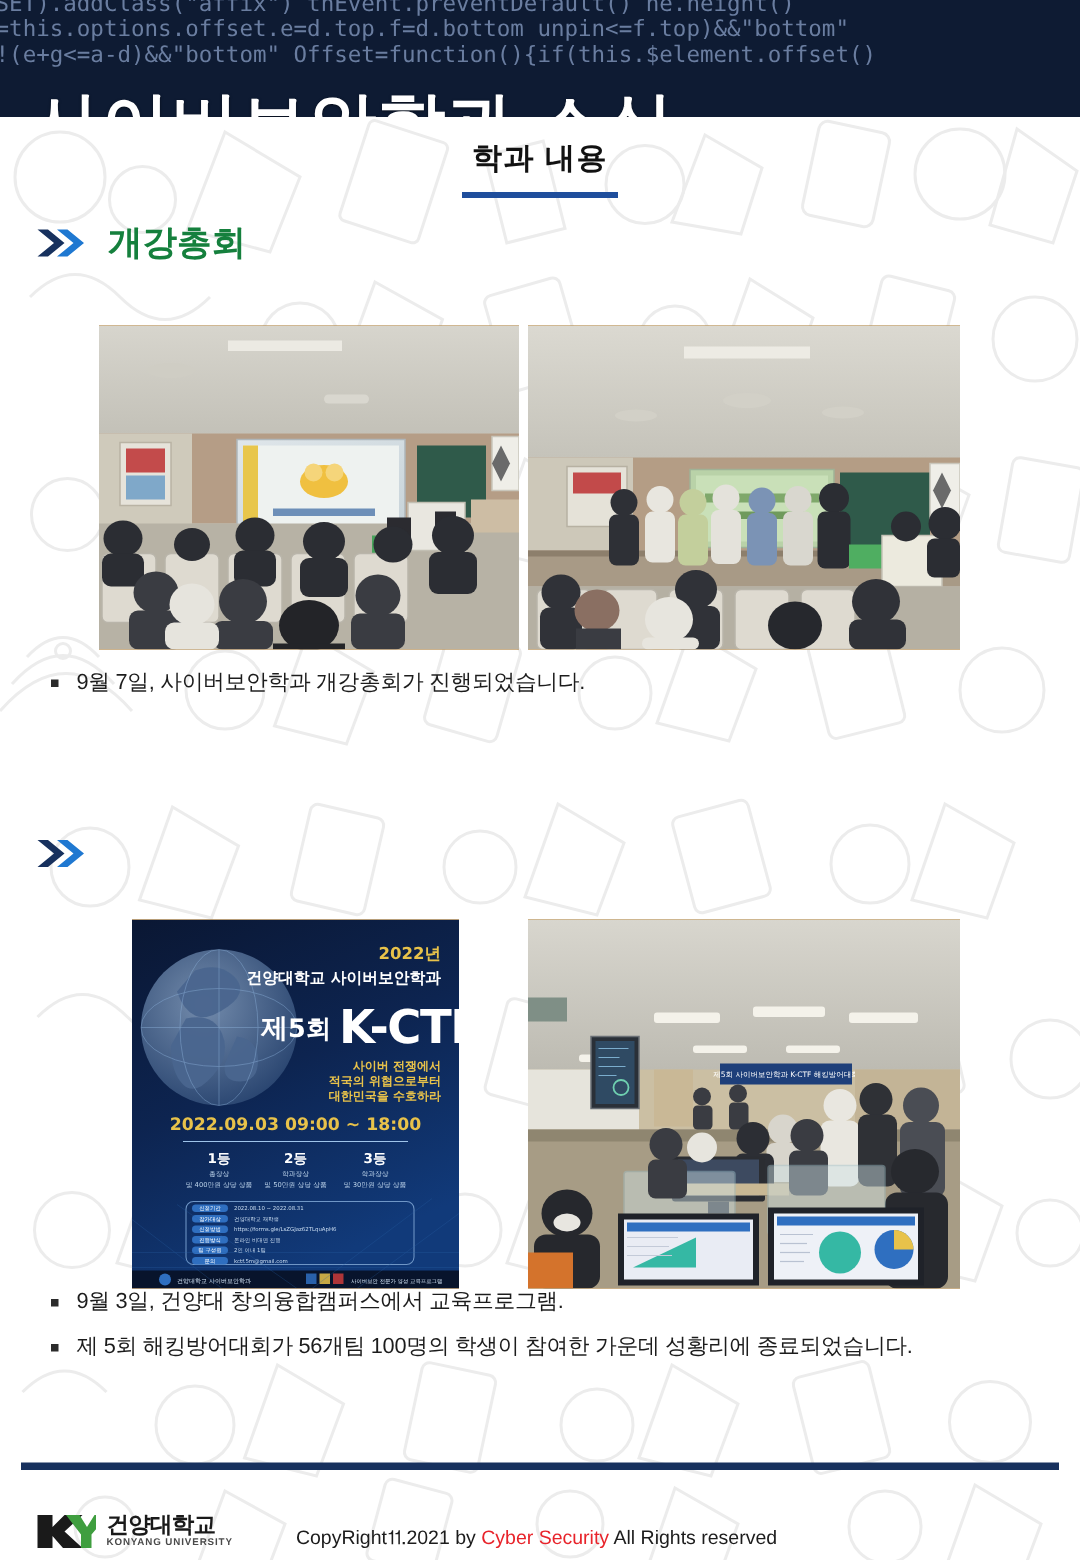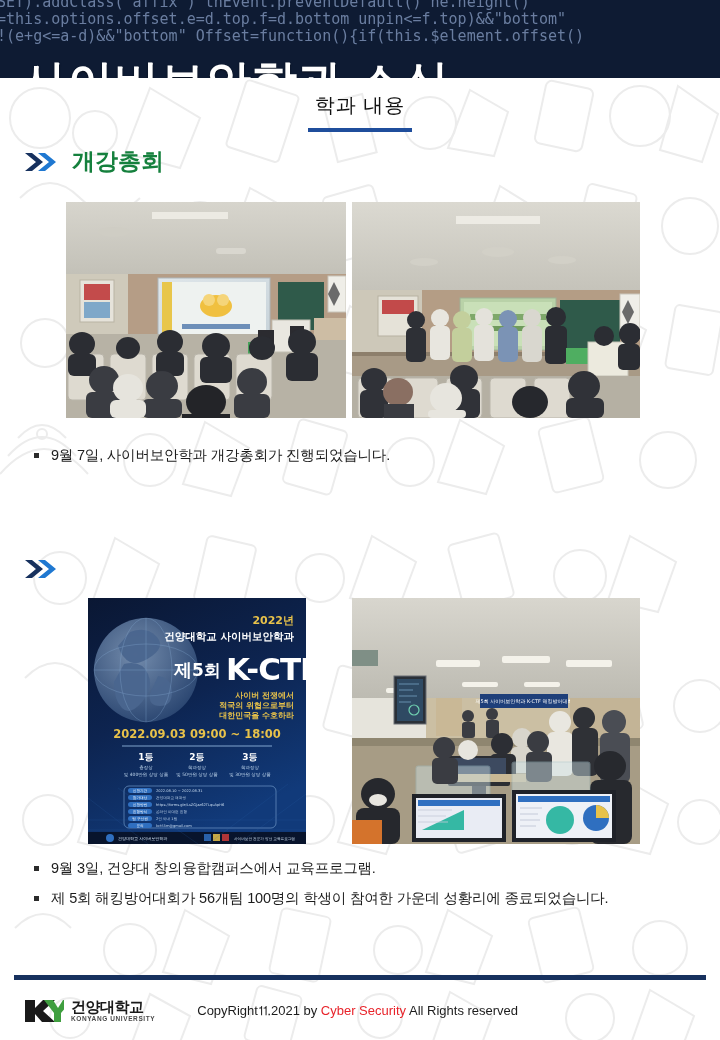--- a/index.html
+++ b/index.html
@@ -79,21 +79,21 @@
   .page-title-wrap {
     position: absolute;
     left: 0; top: 92px;
     width: 720px;
     text-align: center;
     z-index: 3;
   }
   .page-title {
     display: inline-block;
     font-size: 20px;
-    font-weight: normal;
+    font-weight: bold;
     color: #111111;
     letter-spacing: 1px;
   }
   .page-title-underline {
     width: 104px;
     height: 4px;
     background: #1f4e9c;
     margin: 9px auto 0;
   }
 
@@ -113,20 +113,21 @@
     letter-spacing: 0px;
     white-space: nowrap;
   }
 
   
   .photo {
     position: absolute;
     overflow: hidden;
     background: #a16207;
     z-index: 3;
+    margin-top: 15px;
   }
   .photo svg { display: block; width: 100%; height: 100%; }
 
   
   .bullets {
     position: absolute;
     z-index: 3;
   }
   .bullet {
     display: flex;
@@ -153,21 +154,21 @@
     left: 14px; top: 975px;
     width: 692px; height: 5px;
     background: #17315e;
     z-index: 3;
   }
   .footer {
     position: absolute;
     left: 0; top: 988px;
     width: 650px; height: 46px;
     display: flex;
-    align-items: center;
+    align-items: flex-end;
     z-index: 3;
   }
   .logo {
     display: flex;
     align-items: center;
     gap: 7px;
     margin-left: 24px;
   }
   .logo-text { line-height: 1; }
   .logo-ko {

